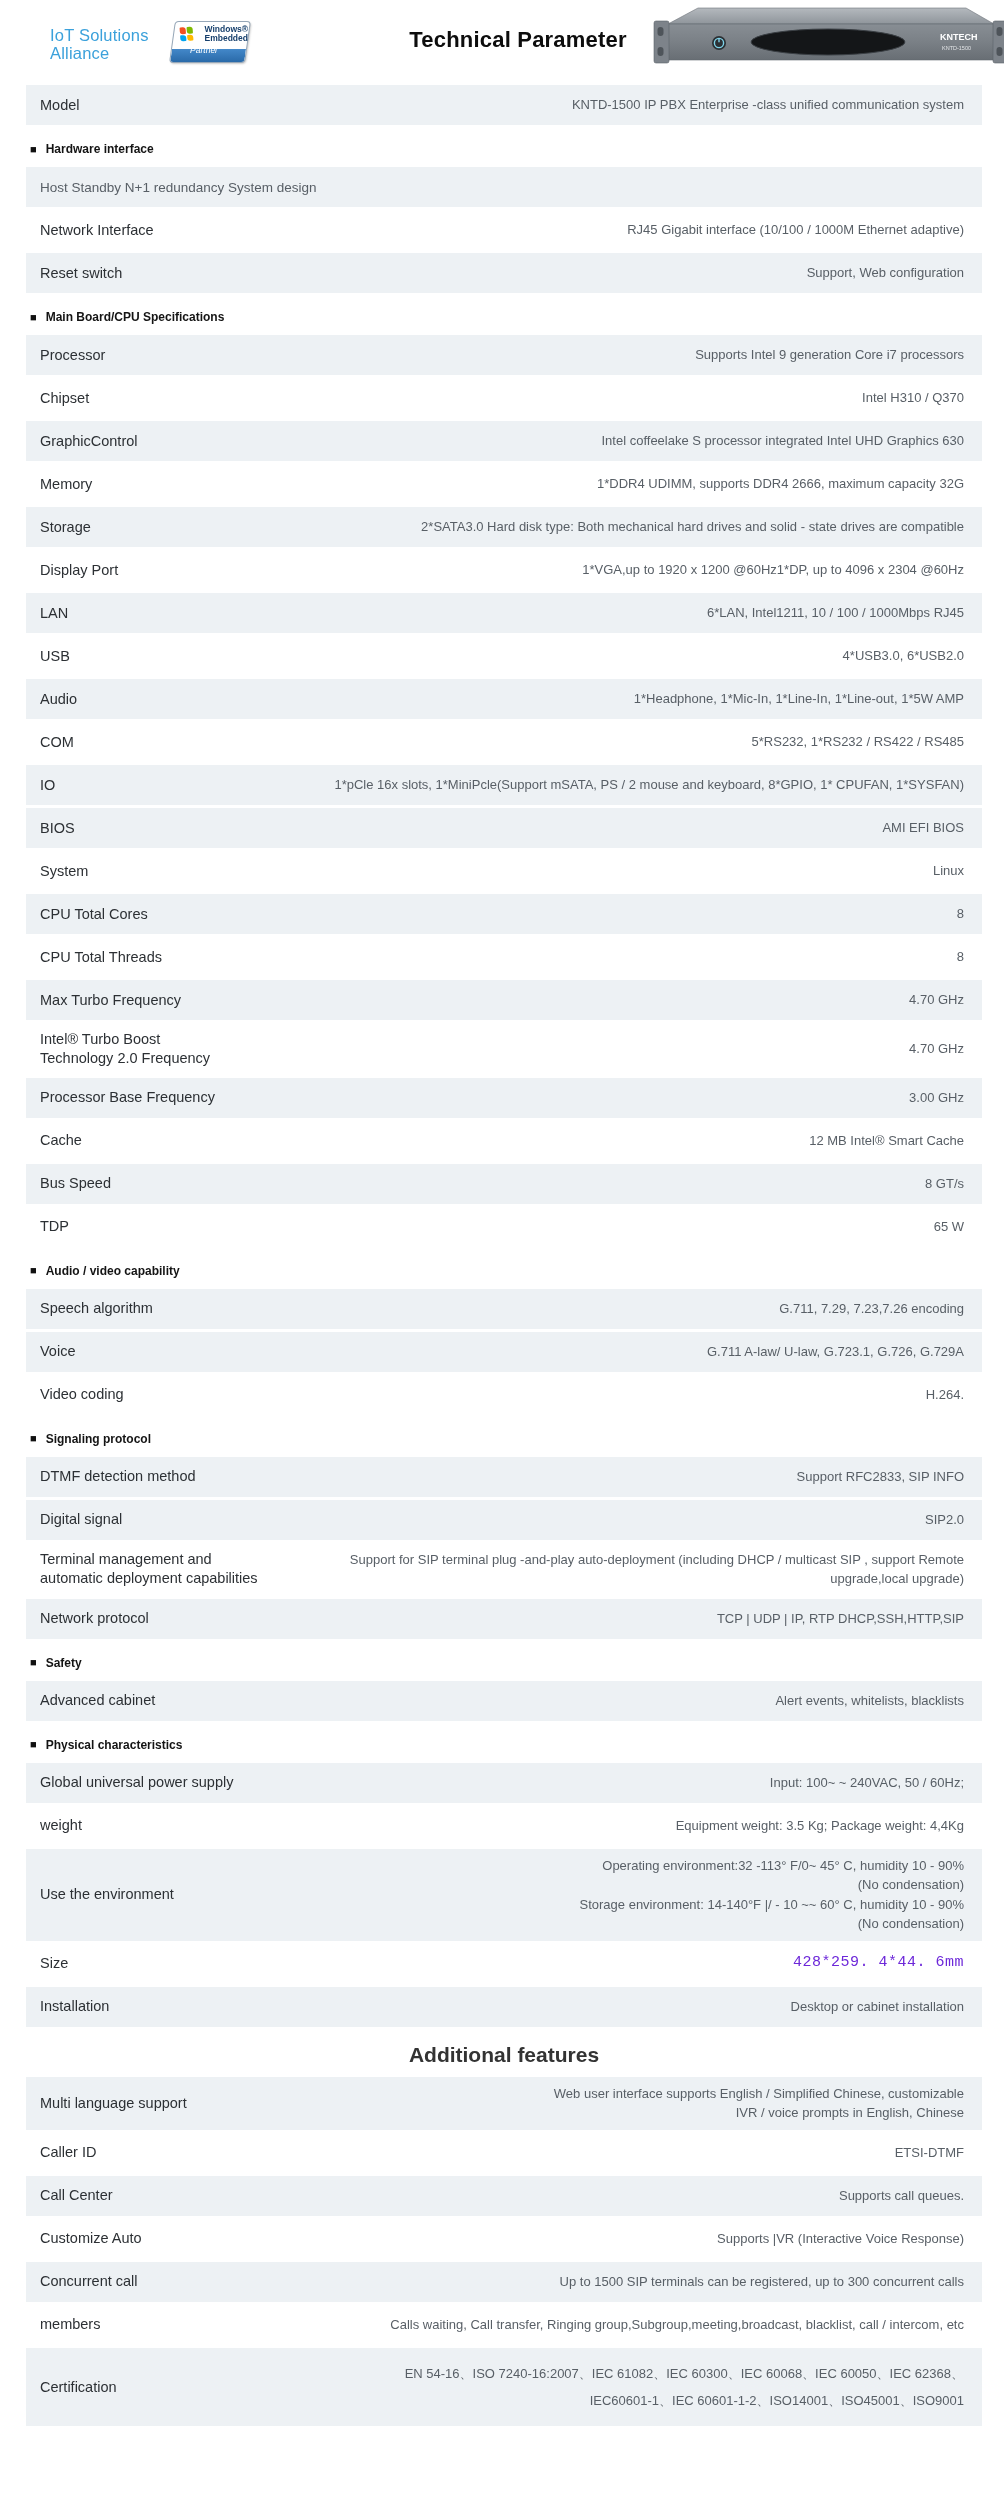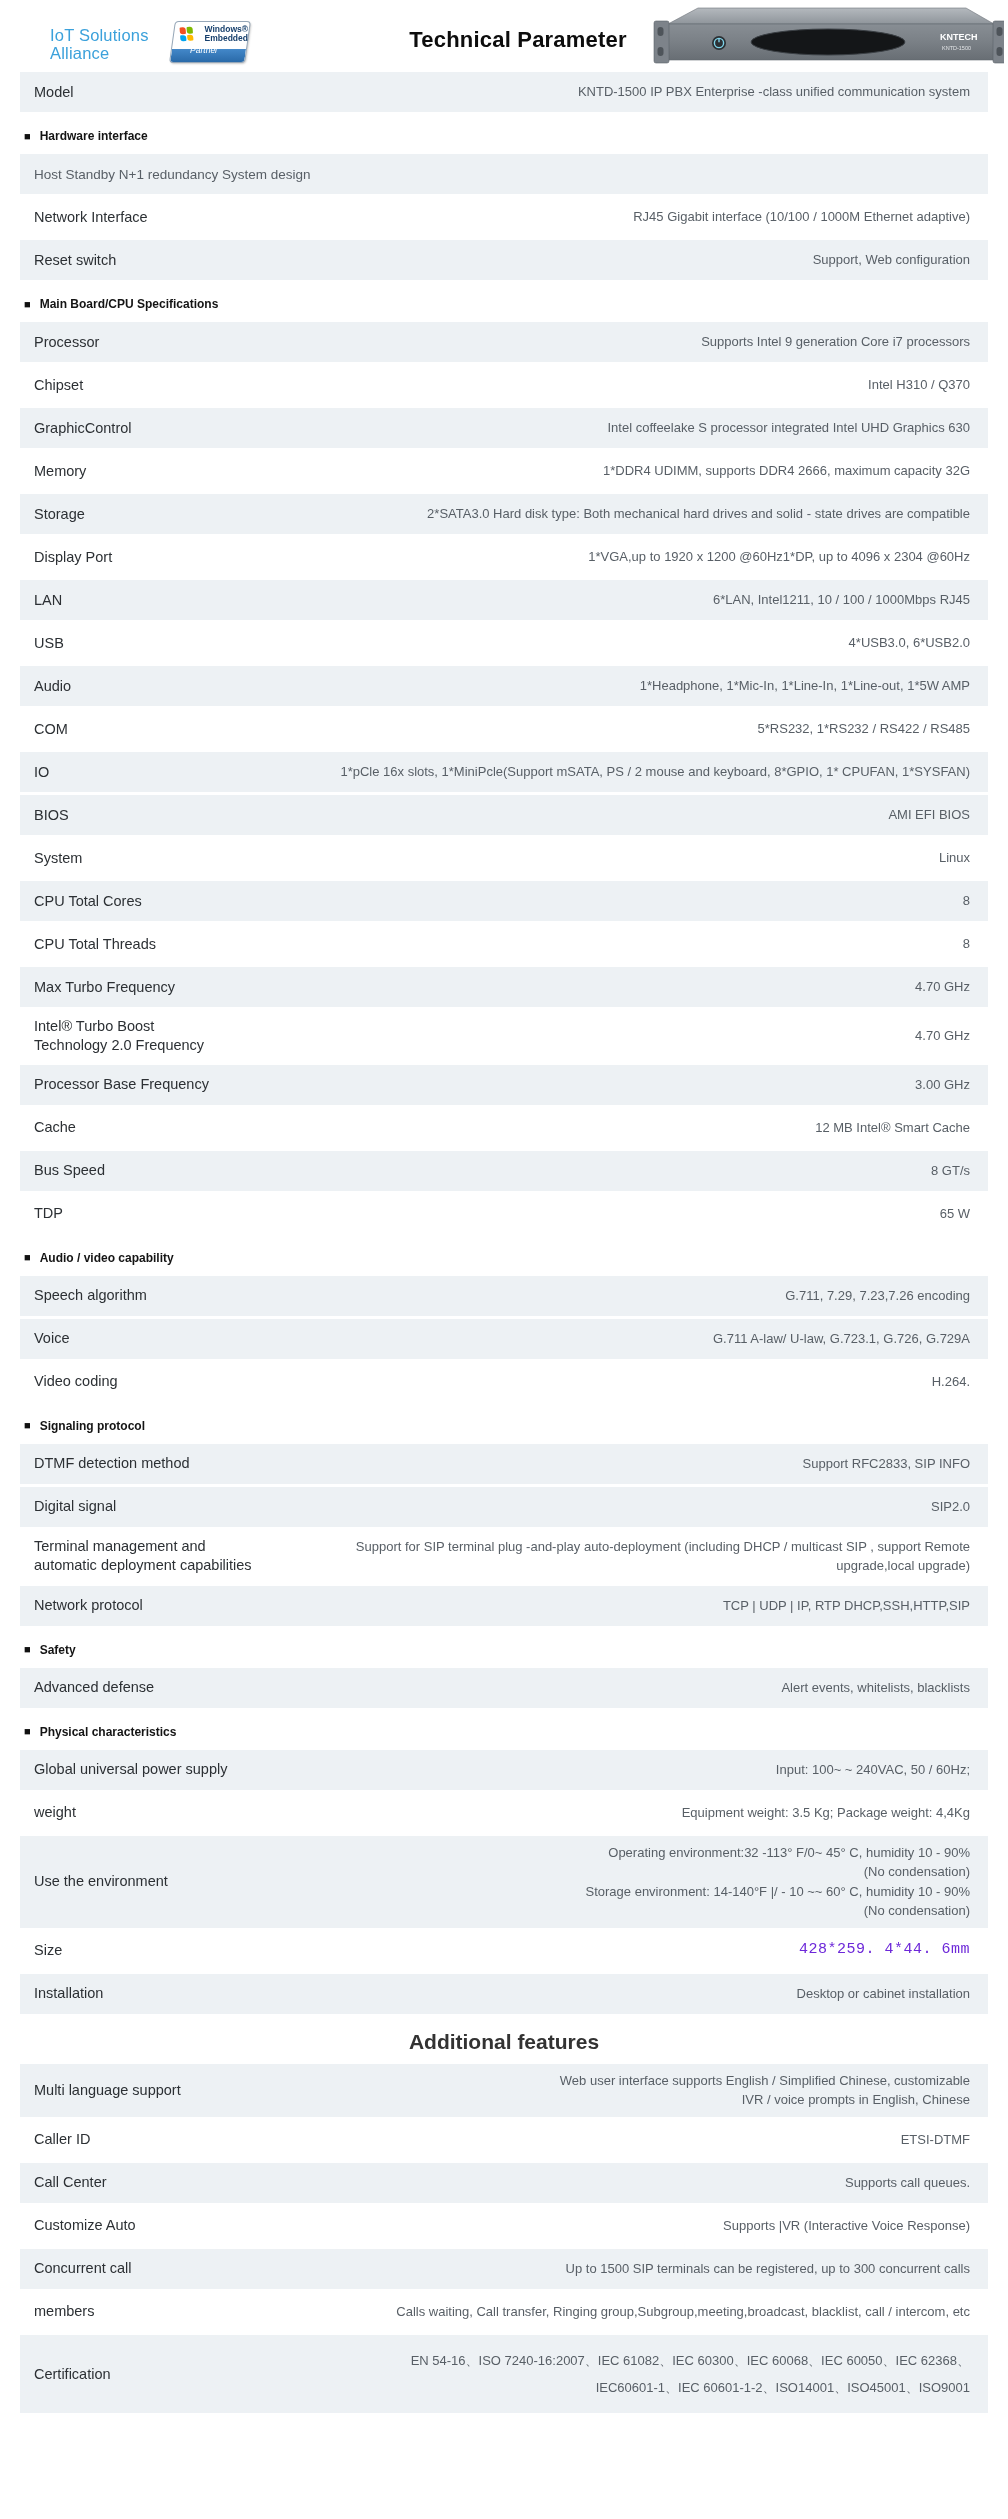--- a/index.html
+++ b/index.html
@@ -20,21 +20,21 @@
   .winflag{width:16px;height:14px;display:grid;grid-template-columns:1fr 1fr;grid-template-rows:1fr 1fr;gap:1px;transform:rotate(-4deg);}
   .winflag i{display:block;border-radius:1px 3px 1px 3px;}
   .wf1{background:#f25022;} .wf2{background:#7fba00;} .wf3{background:#00a4ef;} .wf4{background:#ffb900;}
   .badge-text{display:flex;flex-direction:column;color:#17406d;font-size:8.5px;font-weight:bold;line-height:1.1;}
   .badge-tier{position:absolute;left:0;right:12px;bottom:0;height:19px;color:#fff;font-size:8.5px;font-style:italic;
       text-align:center;line-height:13px;}
 
   .device{position:absolute;right:4px;top:4px;}
 
   
-  .spec-table{padding:0 20px;margin-top:6px;}
+  .spec-table{padding:0 26px;margin-top:19px;}
   .row{display:flex;min-height:40px;align-items:center;margin-bottom:3px;}
   .row.shaded{background:#edf1f4;}
   .cell{box-sizing:border-box;}
   .cell.label{flex:0 0 258px;width:258px;padding:7px 10px 7px 14px;font-size:14.5px;color:#2c3034;
       white-space:pre-line;line-height:1.3;}
   .cell.value{flex:1;padding:7px 18px 7px 0;font-size:13px;color:#585f66;white-space:pre-line;line-height:1.5;text-align:right;}
   .cell.full-label{padding:7px 14px;font-size:13.5px;color:#585f66;}
   .row.serif .cell.value{font-family:Liberation Mono, monospace;font-size:15px;color:#6d28d9;letter-spacing:.5px;}
   .row.spread .cell.value{line-height:2.1;padding-top:12px;padding-bottom:12px;}
 
@@ -251,21 +251,21 @@
   </div>
       <div class="row shaded">
     <div class="cell label">Network protocol</div>
     <div class="cell value">TCP | UDP | IP, RTP DHCP,SSH,HTTP,SIP</div>
   </div>
       <div class="section-header">
     <span class="sq">■</span>
     <span class="section-title">Safety</span>
   </div>
       <div class="row shaded">
-    <div class="cell label">Advanced defense</div>
+    <div class="cell label">Advanced cabinet</div>
     <div class="cell value">Alert events, whitelists, blacklists</div>
   </div>
       <div class="section-header">
     <span class="sq">■</span>
     <span class="section-title">Physical characteristics</span>
   </div>
       <div class="row shaded">
     <div class="cell label">Global universal power supply</div>
     <div class="cell value">Input: 100~ ~ 240VAC, 50 / 60Hz;</div>
   </div>

